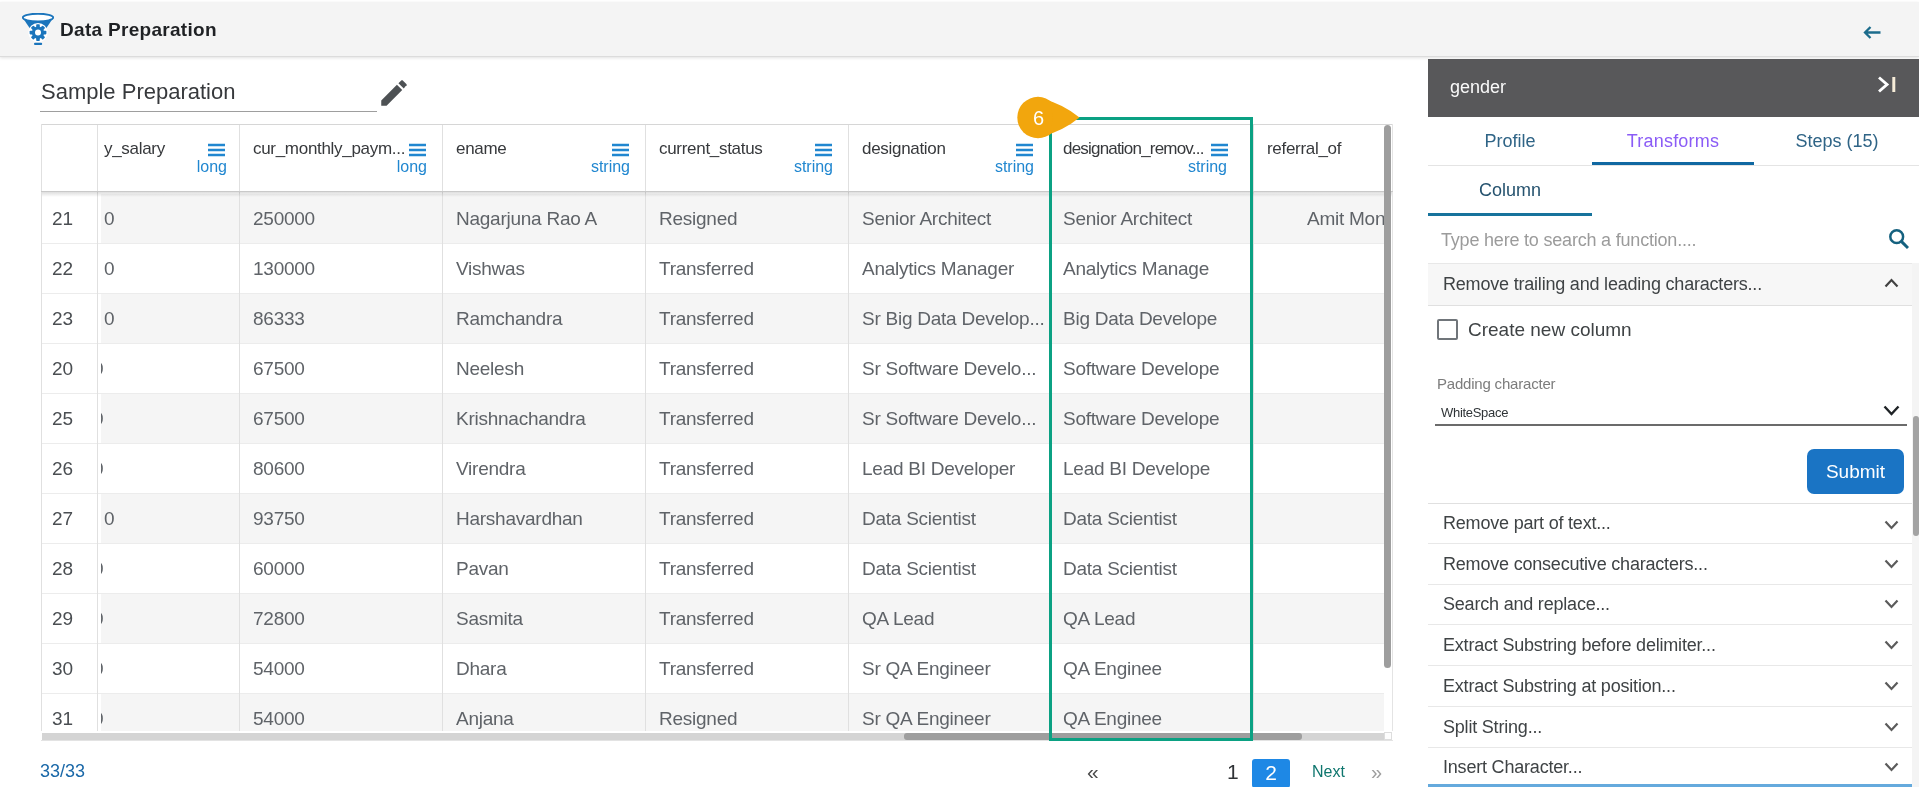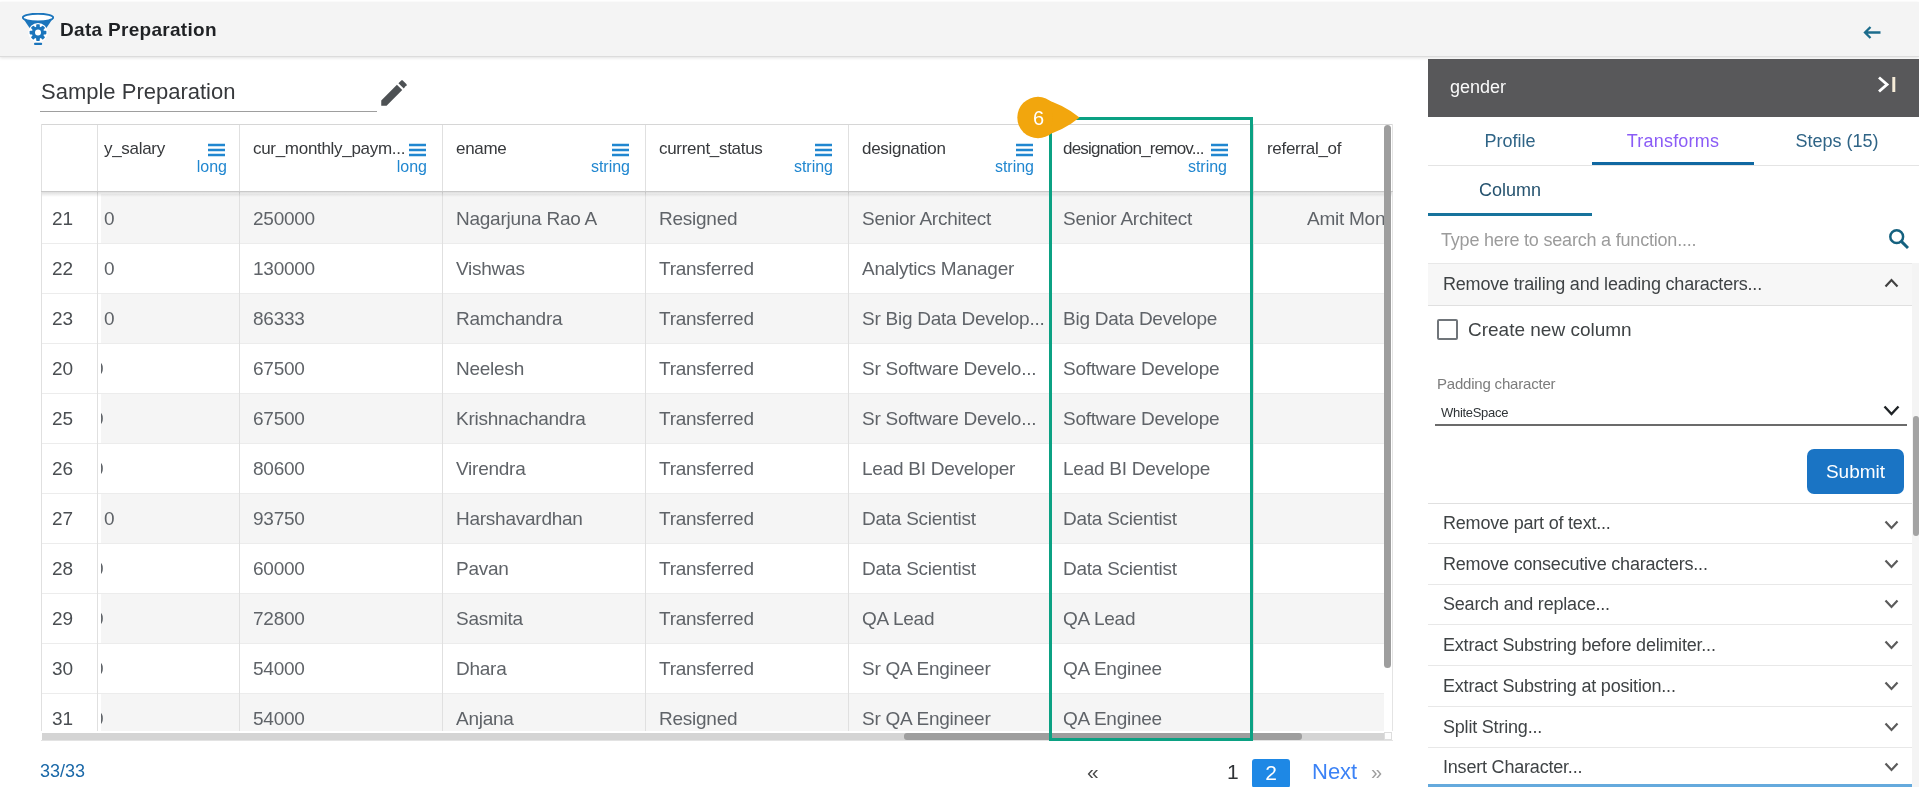--- a/index.html
+++ b/index.html
@@ -66,20 +66,21 @@
       <span class="c4">Senior Architect</span>
       <span class="c5">Senior Architect</span>
       <span class="c6">Amit Mondal</span>
     </div>
   <div class="row" style="top:120px">
       <i class="t0">0</i>
       <span class="c1">130000</span>
       <span class="c2">Vishwas</span>
       <span class="c3">Transferred</span>
       <span class="c4">Analytics Manager</span>
+      <span class="c5">Analytics Manage</span>
     </div>
   <div class="row g" style="top:170px">
       <i class="t0">0</i>
       <span class="c1">86333</span>
       <span class="c2">Ramchandra</span>
       <span class="c3">Transferred</span>
       <span class="c4">Sr Big Data Develop...</span>
       <span class="c5">Big Data Develope</span>
     </div>
   <div class="row" style="top:220px">
@@ -231,21 +232,21 @@
     <path d="M26,3 Q46,8 62.5,21.5 Q46,35 26,40 Q36,32 36,21.5 Q36,11 26,3 Z"></path>
   </g>
   <text x="21.5" y="28.5" text-anchor="middle" font-size="20" fill="#fff" font-family="Liberation Sans">6</text>
 </svg>
 
 <div class="ab nw" style="left:40px;top:771px;transform:translateY(-50%);font-size:18px;color:#1a68a8">33/33</div>
 <div class="ab nw" style="left:1087px;top:772px;transform:translateY(-50%);font-size:21px;color:#4a4a4a">«</div>
 <div class="ab nw" style="left:1112px;top:816px;transform:translateY(-50%);font-size:21px;color:#303336">Previous</div>
 <div class="ab nw" style="left:1227px;top:772px;transform:translateY(-50%);font-size:21px;color:#303336">1</div>
 <div class="ab" style="left:1252px;top:759px;width:38px;height:29px;background:#1e88e5;border-radius:3px;color:#fff;font-size:21px;text-align:center;line-height:28px">2</div>
-<div class="ab nw" style="left:1312px;top:772px;transform:translateY(-50%);font-size:22px;color:#3b82f6">Next</div>
+<div class="ab nw" style="left:1312px;top:772px;transform:translateY(-50%);font-size:16px;color:#0f766e">Next</div>
 <div class="ab nw" style="left:1371px;top:772px;transform:translateY(-50%);font-size:20px;color:#9e9e9e">»</div>
 
 <div class="ab" style="left:1428px;top:59px;width:491px;height:58px;background:#58585a"></div>
 <div class="ab nw" style="left:1450px;top:87px;transform:translateY(-50%);font-size:18px;color:#fafafa">gender</div>
 <svg class="ab" style="left:1877px;top:76px" width="21" height="17" viewBox="0 0 21 17">
   <path d="M2,1.5 L10,8.5 L2,15.5" fill="none" stroke="#fff" stroke-width="2.9"></path>
   <line x1="16.8" y1="1" x2="16.8" y2="16" stroke="#f6ecd8" stroke-width="3"></line>
 </svg>
 
 <div class="ab nw" style="left:1510px;top:141px;transform:translate(-50%,-50%);font-size:18px;color:#2f6486">Profile</div>

